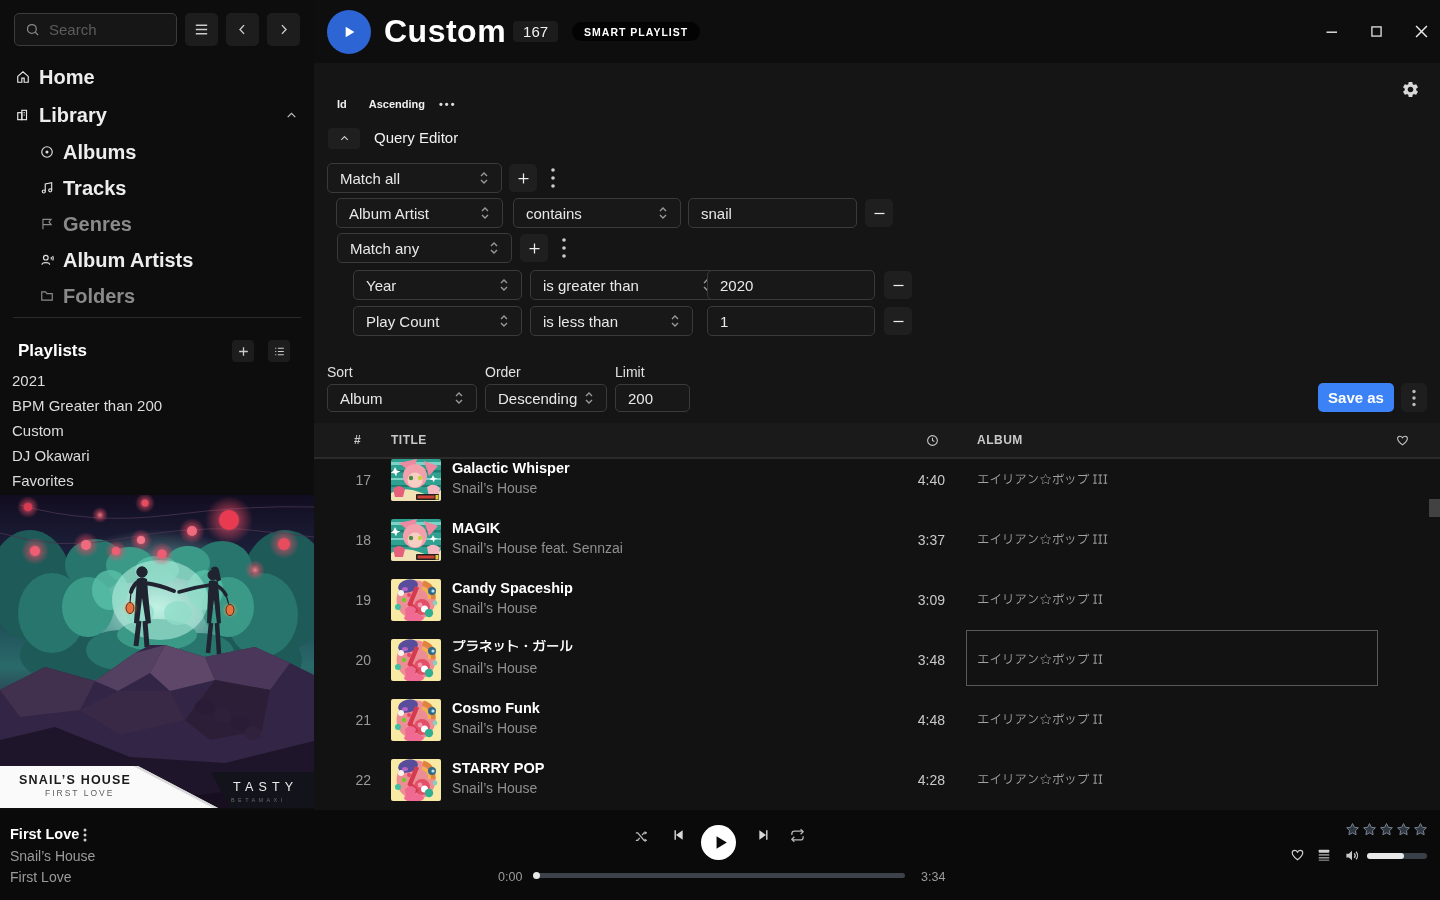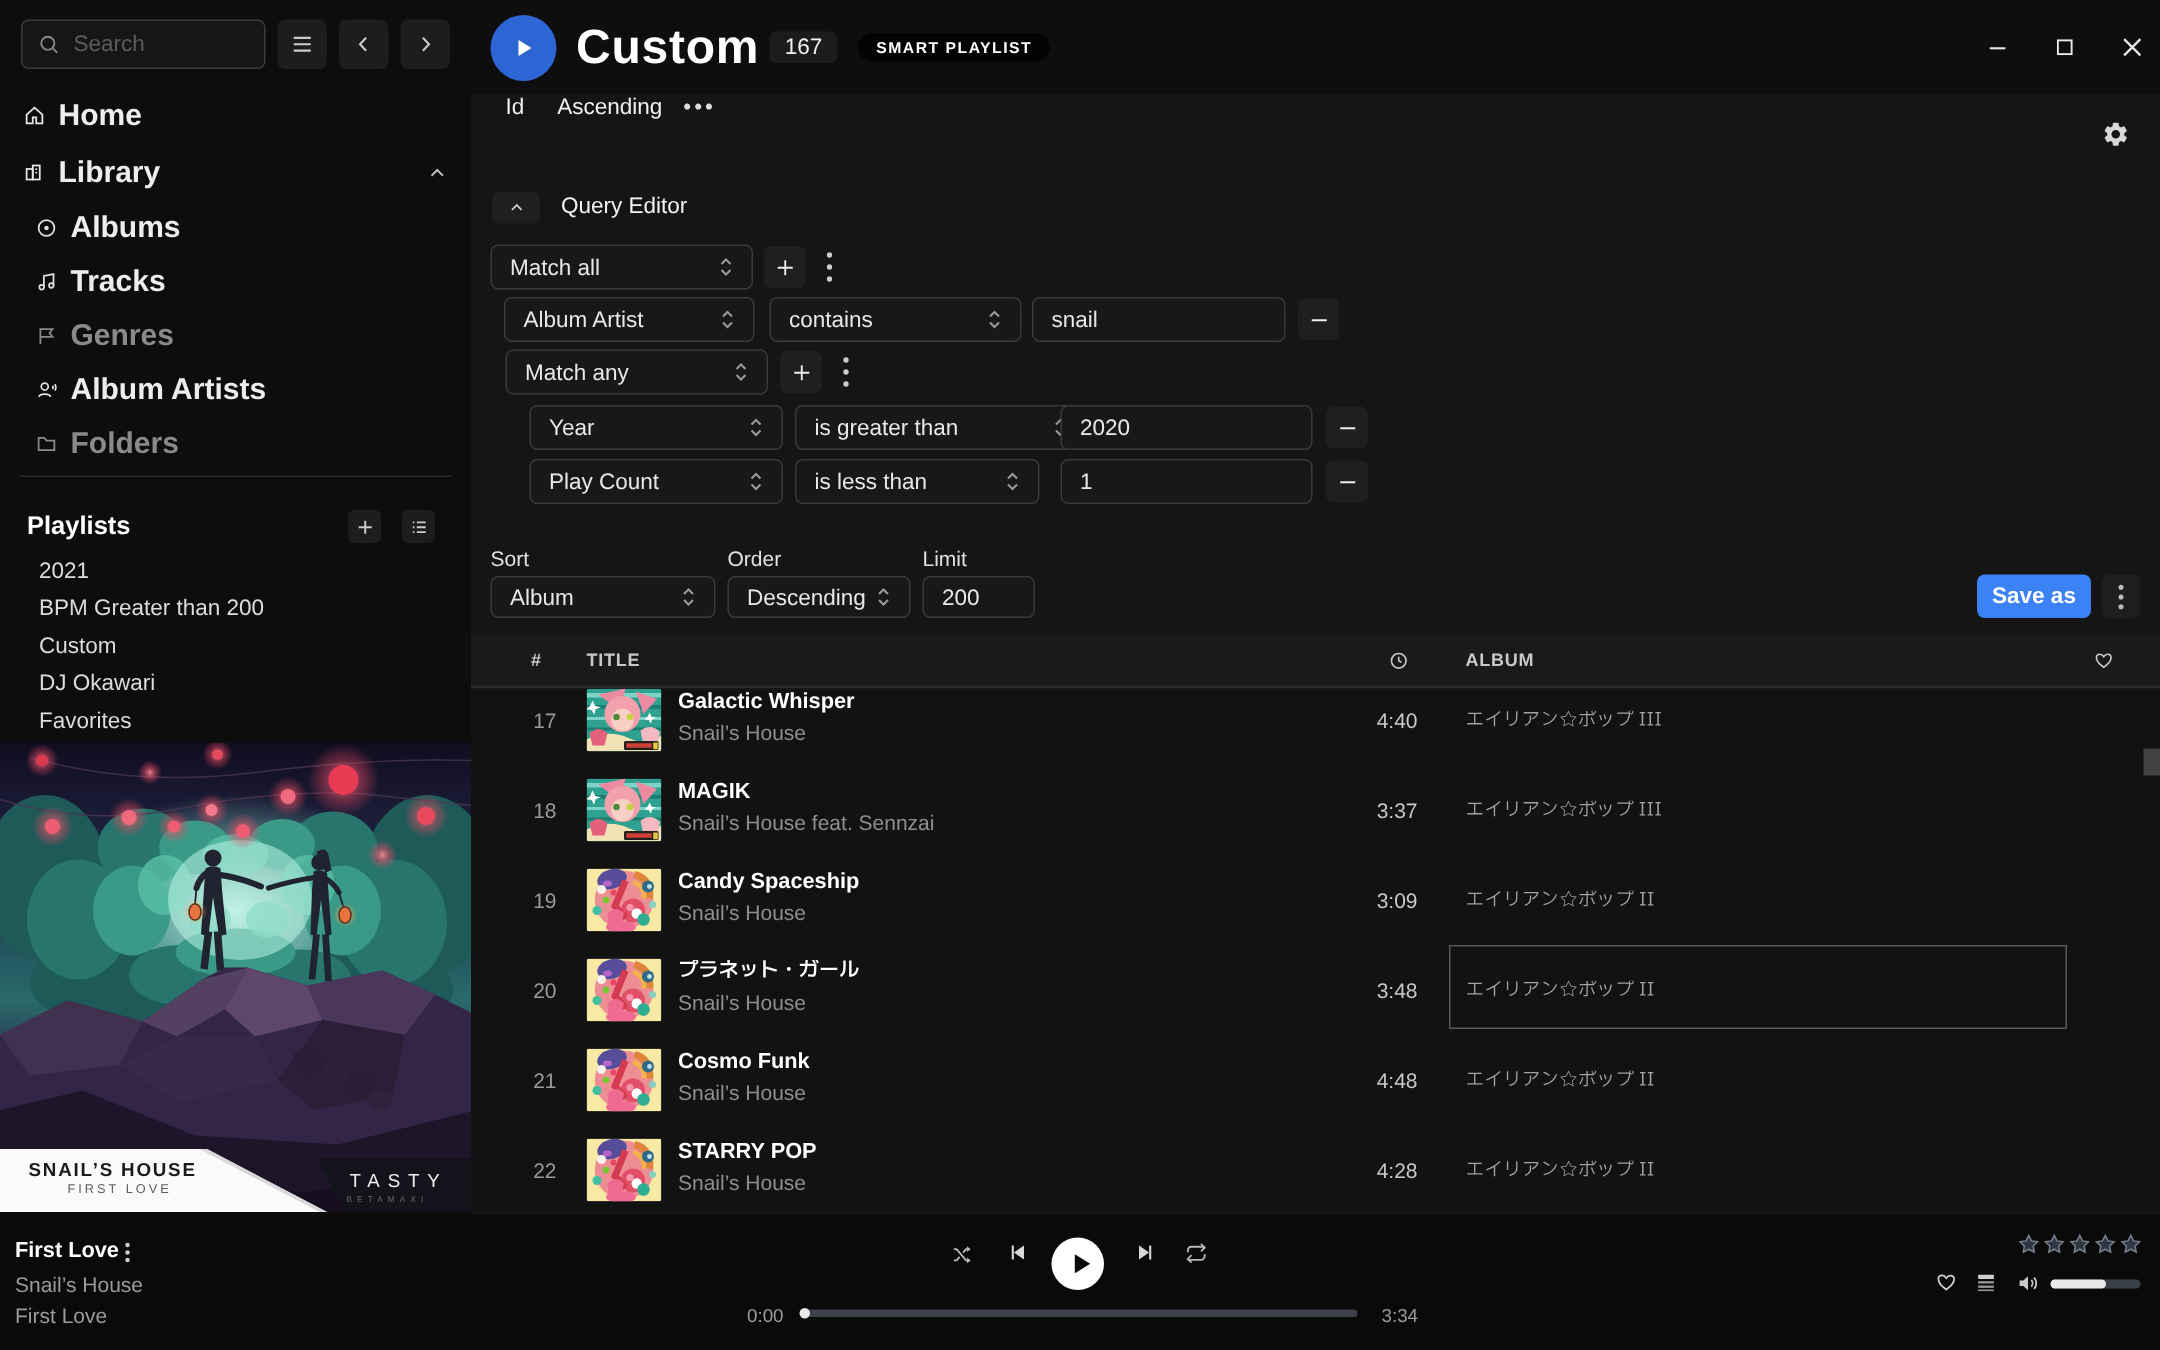--- a/index.html
+++ b/index.html
@@ -5,37 +5,37 @@
 html,body{width:1440px;height:900px;overflow:hidden;background:#121212;font-family:"Liberation Sans",sans-serif;color:#e8e8e8}
 .app{position:relative;width:1440px;height:900px}
 
 .sidebar{position:absolute;left:0;top:0;width:314px;height:810px;background:#0d0d0d}
 .sbtop{display:flex;align-items:flex-start;padding:13px 14px 0 14px;gap:8px}
 .search{width:163px;height:33px;background:#161616;border:1px solid #3c3c3c;border-radius:5px;display:flex;align-items:center;padding:0 10px;gap:9px}
 .search span{color:#5c5c5c;font-size:15px}
 .sqbtn{width:33px;height:33px;background:#1d1d1d;border-radius:5px;display:flex;align-items:center;justify-content:center;color:#ccc}
 .navrow{display:flex;align-items:center;gap:9px;padding:0 16px;height:38px;font-weight:bold;font-size:20px;color:#ededed}
 .navrow .grow{flex:1}
-.navsub{padding-left:24px}
+.navsub{padding-left:40px}
 .dim{color:#8a8a8a}
 .sdivider{height:1px;background:#2b2b2b;margin:3px 13px 0 13px}
 .plhead{display:flex;align-items:center;padding:22px 24px 6px 18px}
 .plhead h2{font-size:17px;font-weight:bold;color:#fff;flex:1}
 .plbtn{width:22px;height:22px;background:#1d1d1d;border-radius:4px;display:flex;align-items:center;justify-content:center;color:#ccc;margin-left:14px}
-.plitem{height:25px;line-height:25px;padding:0 26px;font-size:15px;color:#dcdcdc}
+.plitem{height:25px;line-height:25px;padding:0 12px;font-size:15px;color:#dcdcdc}
 .art{position:absolute;left:0;top:495px;width:314px;height:313px}
 
 .main{position:absolute;left:314px;top:0;right:0;height:810px;background:#151515}
 .titlebar{position:absolute;left:0;top:0;right:0;height:63px;background:#0e0e0e;display:flex;align-items:center}
 .playcirc{width:44px;height:44px;border-radius:50%;background:#2d66d4;margin-left:13px;display:flex;align-items:center;justify-content:center}
 .ptitle{font-size:32px;font-weight:800;color:#fff;margin-left:13px;letter-spacing:.5px}
 .cnt{background:#1c1c1c;border-radius:4px;min-width:45px;height:21px;margin-left:7px;display:flex;align-items:center;justify-content:center;font-size:15px;color:#f0f0f0}
 .smart{background:#030303;border-radius:10px;height:19px;padding:0 12px;margin-left:14px;display:flex;align-items:center;font-size:10.5px;font-weight:bold;letter-spacing:1px;color:#fff}
 .wbtns{position:absolute;right:0;top:0;height:63px;display:flex;align-items:center;gap:33px;padding-right:12px;color:#e8e8e8}
-.subhead{position:absolute;left:0;top:63px;right:0;height:47px;display:flex;align-items:flex-start;font-weight:normal;font-size:15px;color:#f0f0f0}
+.subhead{position:absolute;left:0;top:63px;right:0;height:47px;display:flex;align-items:flex-end;font-weight:bold;font-size:11px;color:#f0f0f0}
 .gear{position:absolute;right:20px;top:80px;color:#d8d8d8}
 
 .qe{position:absolute;left:0;top:110px;right:0}
 .qtoggle{position:absolute;left:14px;top:18px;width:32px;height:21px;background:#1f1f1f;border-radius:4px;display:flex;align-items:center;justify-content:center;color:#ccc}
 .qtitle{position:absolute;left:60px;top:19px;font-size:15px;color:#f2f2f2}
 .sel{position:absolute;height:30px;background:#181818;border:1px solid #3a3a3a;border-radius:5px;display:flex;align-items:center;padding:0 12px;font-size:15px;color:#e8e8e8}
 .sel .ud{margin-left:auto;color:#aaa}
 .inp{position:absolute;height:30px;background:#181818;border:1px solid #3a3a3a;border-radius:5px;display:flex;align-items:center;padding:0 12px;font-size:15px;color:#e8e8e8}
 .sqr{position:absolute;width:28px;height:28px;background:#1f1f1f;border-radius:5px;display:flex;align-items:center;justify-content:center;color:#eee}
 .qlabel{position:absolute;font-size:14px;color:#e0e0e0}

